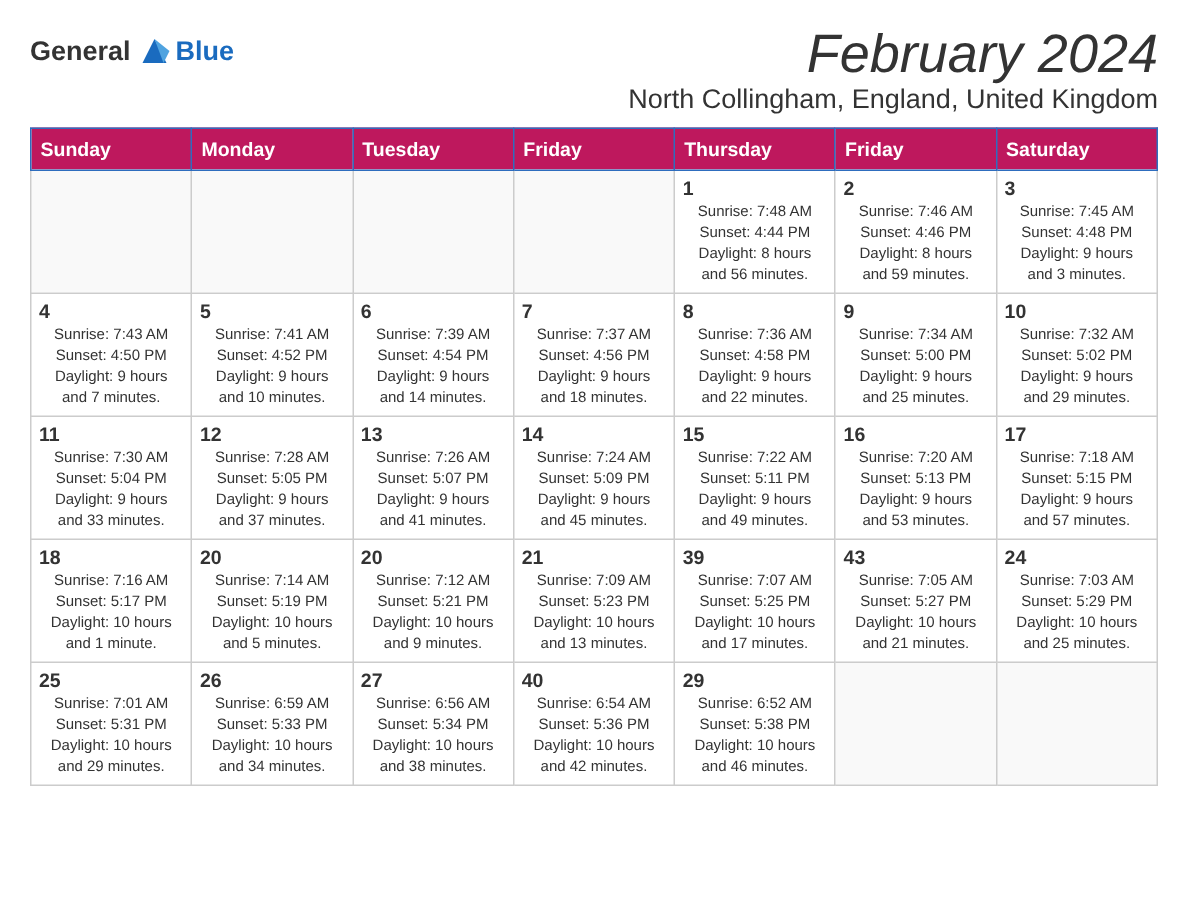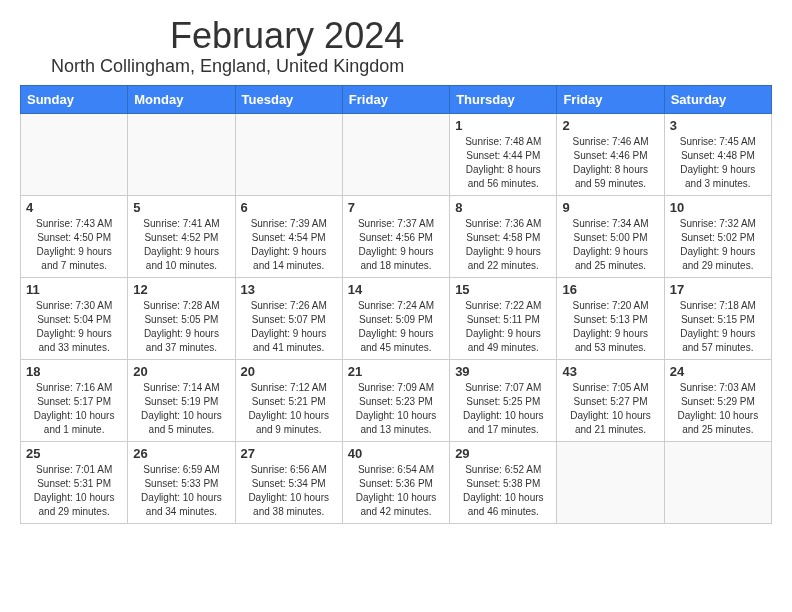--- a/index.html
+++ b/index.html
@@ -38,34 +38,35 @@
       margin-right: 0;
     }
     .title-area {
       text-align: right;
     }
     .main-title {
       font-size: 36px;
       font-weight: normal;
       color: #333;
       line-height: 1.1;
+      font-style: italic;
     }
     .subtitle {
       font-size: 18px;
       color: #333;
       font-weight: normal;
       margin-left: 31px;
     }
     .calendar {
       width: 100%;
       border-collapse: collapse;
       margin-top: 8px;
     }
     .calendar th {
-      background-color: #3b82f6;
+      background-color: #be185d;
       color: #fff;
       text-align: left;
       padding: 6px 6px;
       font-size: 13px;
       font-weight: bold;
       border: 1px solid #2e6dbe;
     }
     .calendar td {
       border: 1px solid #ccc;
       vertical-align: top;
@@ -90,20 +91,29 @@
       font-size: 10px;
       color: #333;
       line-height: 1.4;
       text-align: center;
     }
   </style>
 </head>
 <body>
 
 <div class="header-area">
+  <div class="logo">
+    <span class="logo-text-general">General</span>
+    <svg class="logo-icon" viewBox="0 0 28 28" xmlns="http://www.w3.org/2000/svg">
+      <polygon points="6,22 14,6 22,22" fill="#1a6bbf"></polygon>
+      <polygon points="14,6 24,14 20,22" fill="#4fa3e0"></polygon>
+    </svg>
+    <br>
+    <span class="logo-text-blue">Blue</span>
+  </div>
   <div class="title-area">
     <div class="main-title">February 2024</div>
     <div class="subtitle">North Collingham, England, United Kingdom</div>
   </div>
 </div>
 
 <table class="calendar">
   <thead>
     <tr>
     <th>Sunday</th>

